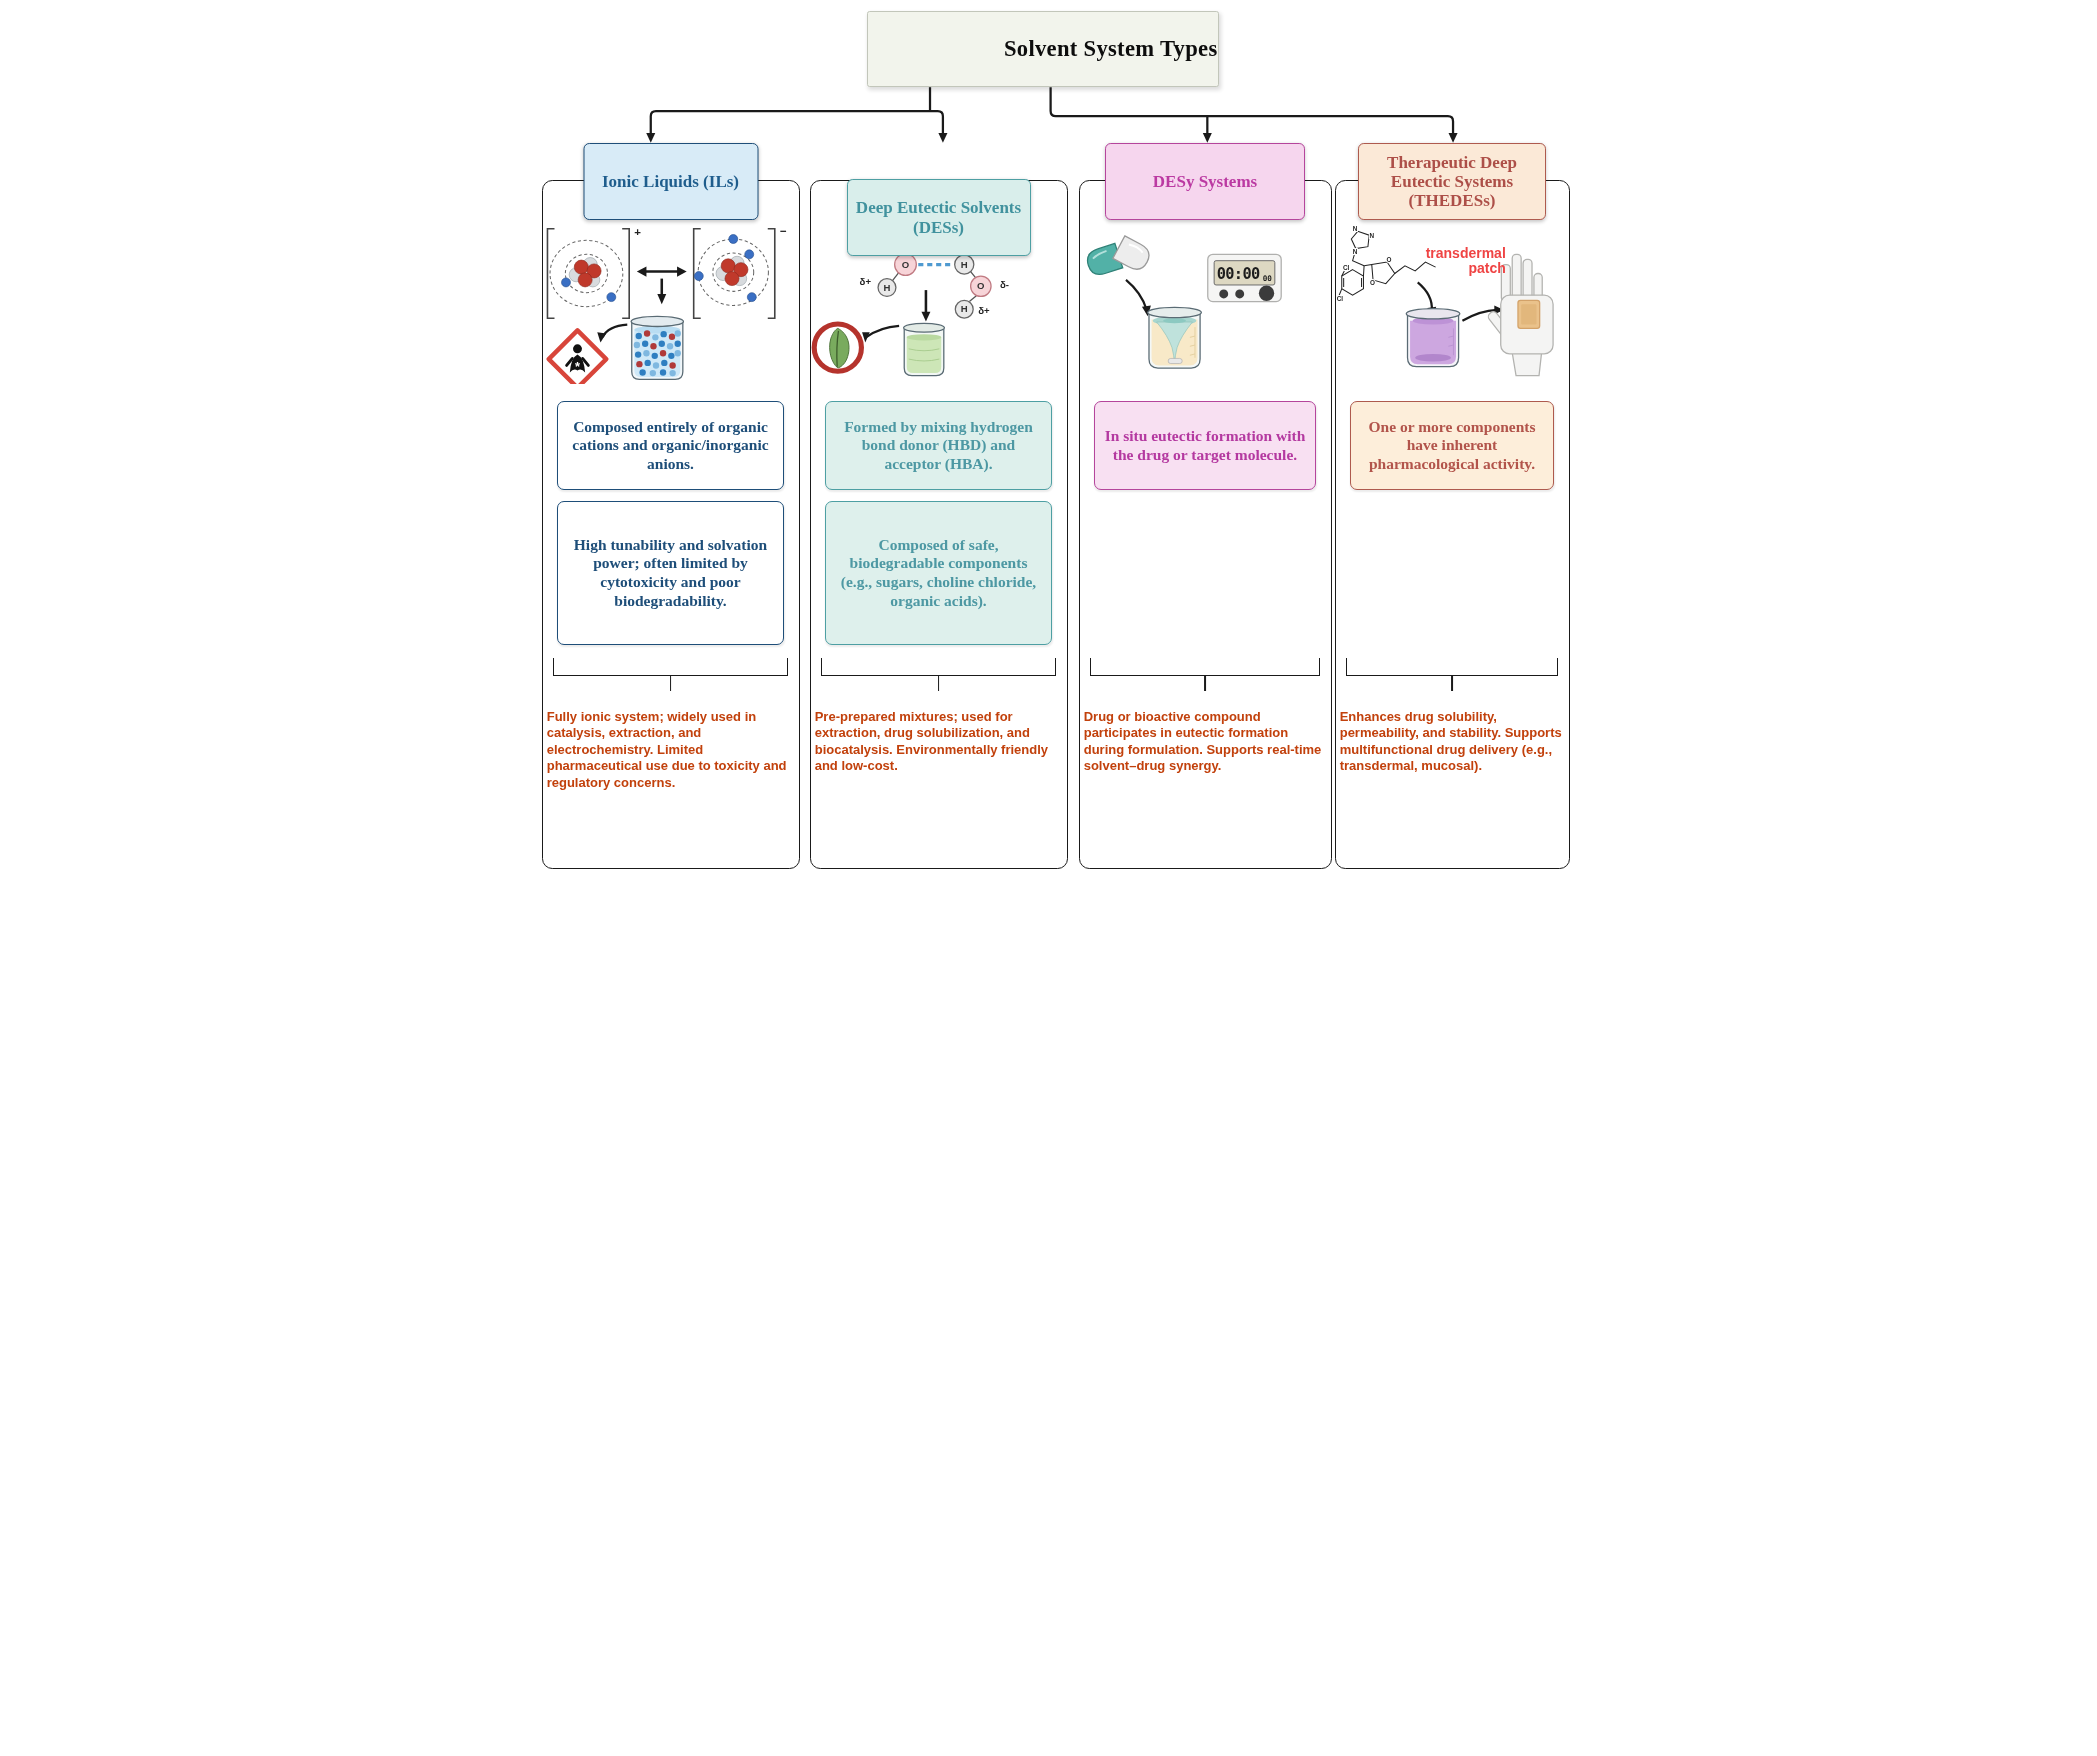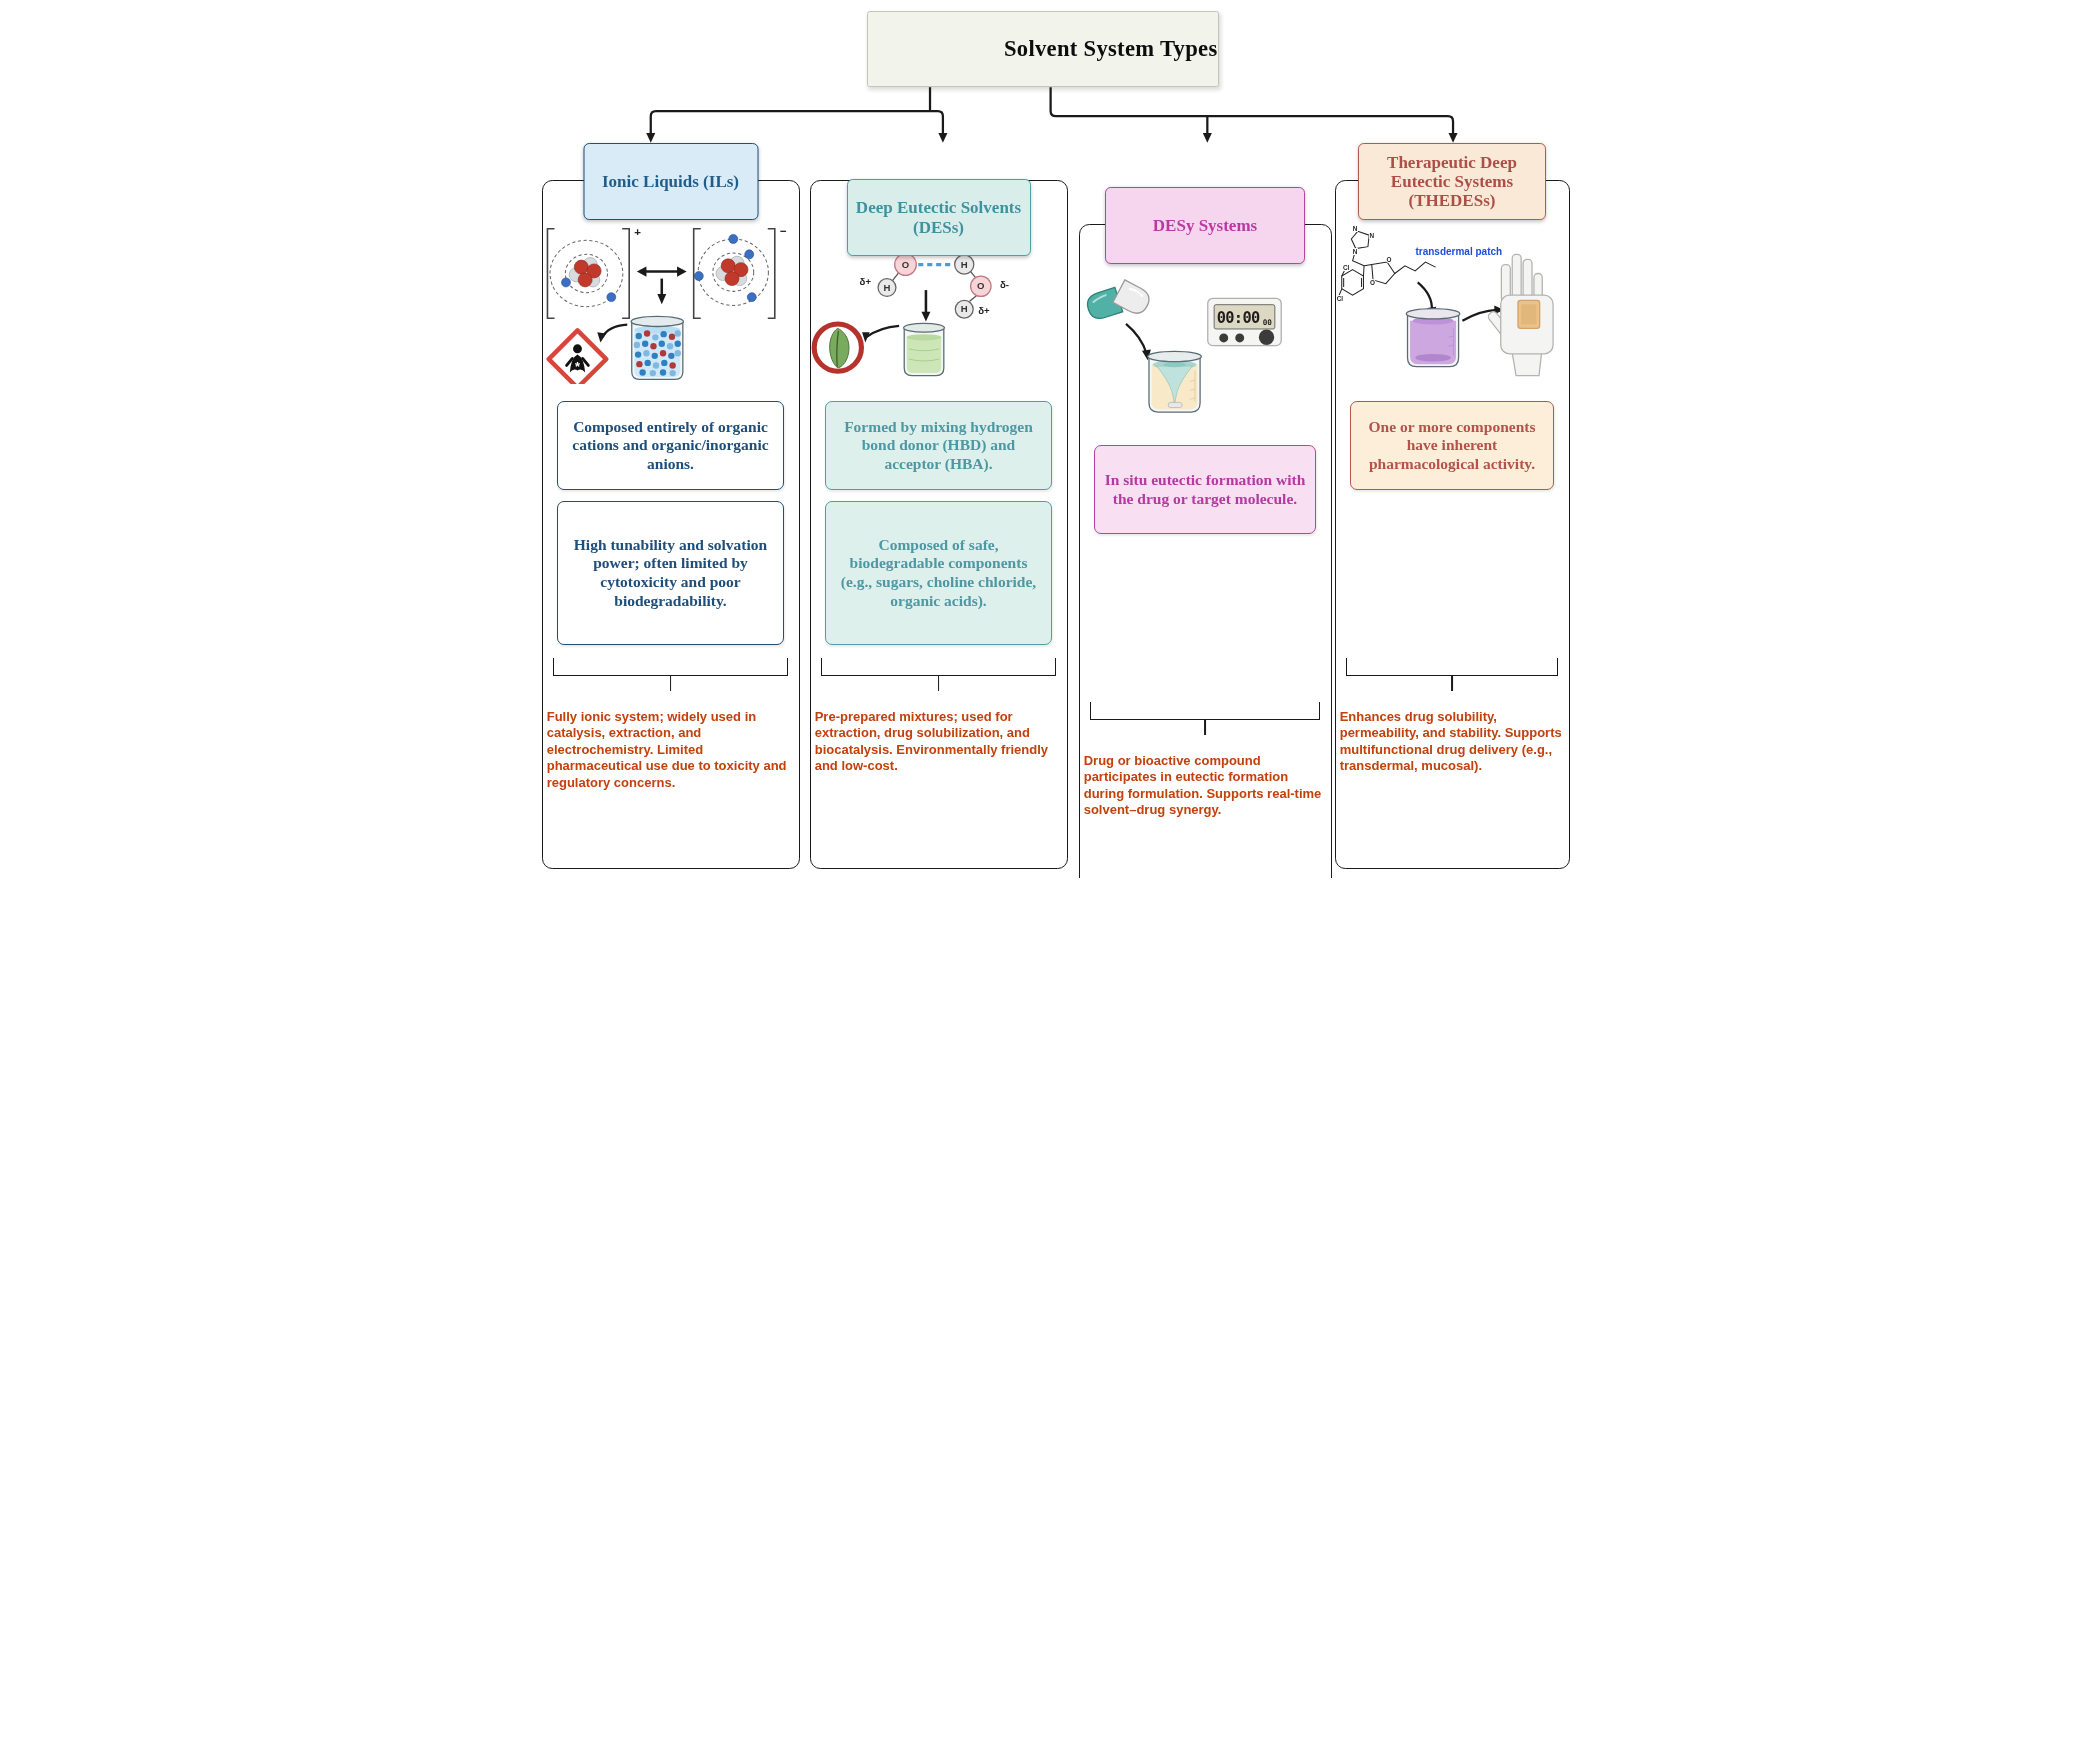--- a/index.html
+++ b/index.html
@@ -12,21 +12,21 @@
     box-shadow: 1.9px 2.6px 4.5px rgba(0,0,0,.14);
     display: flex; align-items: center; justify-content: flex-end;
   }
   .title-box h1 { font-size: 22.6px; font-weight: 900; color: #0d0d0d; letter-spacing: 0.3px; }
 
   .connectors { position: absolute; left: 0; top: 0; width: 1048px; height: 878px; pointer-events: none; }
 
   .column { position: absolute; top: 143px; height: 726px; }
   .column[data-col="0"] { left: 17px;   width: 258px; }
   .column[data-col="1"] { left: 285px;  width: 258px; }
-  .column[data-col="2"] { left: 554px;  width: 253px; margin-top: 44px; }
+  .column[data-col="2"] { left: 554px;  width: 253px; }
   .column[data-col="3"] { left: 810px; width: 235px; }
 
   .panel {
     position: absolute; left: 0; right: 0; top: 37px; bottom: 0;
     background: #fff; border: 1.6px solid #1a1a1a; border-radius: 10.3px;
   }
 
   .header-box {
     position: absolute; top: 0; left: 50%; transform: translateX(-50%); height: 77px;
     background: var(--header-fill); border: 1.6px solid var(--accent); border-radius: 5.8px;
@@ -62,23 +62,23 @@
     background: #1a1a1a; transform: translateX(-50%);
   }
 
   .summary {
     position: absolute; top: 566px; left: 5.2px; right: 5.2px; text-align: left;
     font-family: "Liberation Sans", sans-serif; font-weight: 700;
     font-size: 13px; line-height: 1.26; color: #c2410c;
   }
 
   .patch-note {
-    position: absolute; left: 76px; top: 23px; width: 94px; text-align: center;
+    position: absolute; left: 76px; top: 23px; width: 94px; text-align: right;
     font-family: "Liberation Sans", sans-serif; font-weight: 800;
-    font-size: 10px; line-height: 1.1; color: #1d4ed8;
+    font-size: 14px; line-height: 1.1; color: #ef4444;
   }
 
   svg text { font-family: "Liberation Sans", sans-serif; }
   .atom-label { font-size: 15px; font-weight: 700; fill: #333; }
   .delta-label { font-size: 15px; font-weight: 700; fill: #222; }
   .sign-label { font-size: 18px; font-weight: 700; fill: #222; }
   .chem-label { font-size: 10px; font-weight: 700; fill: #222; stroke: #fff; stroke-width: 3px; paint-order: stroke; }
   .lcd-label { font-family: "DejaVu Sans Mono", monospace; font-weight: 700; fill: #1d1d1d; }
 </style>
 </head>

